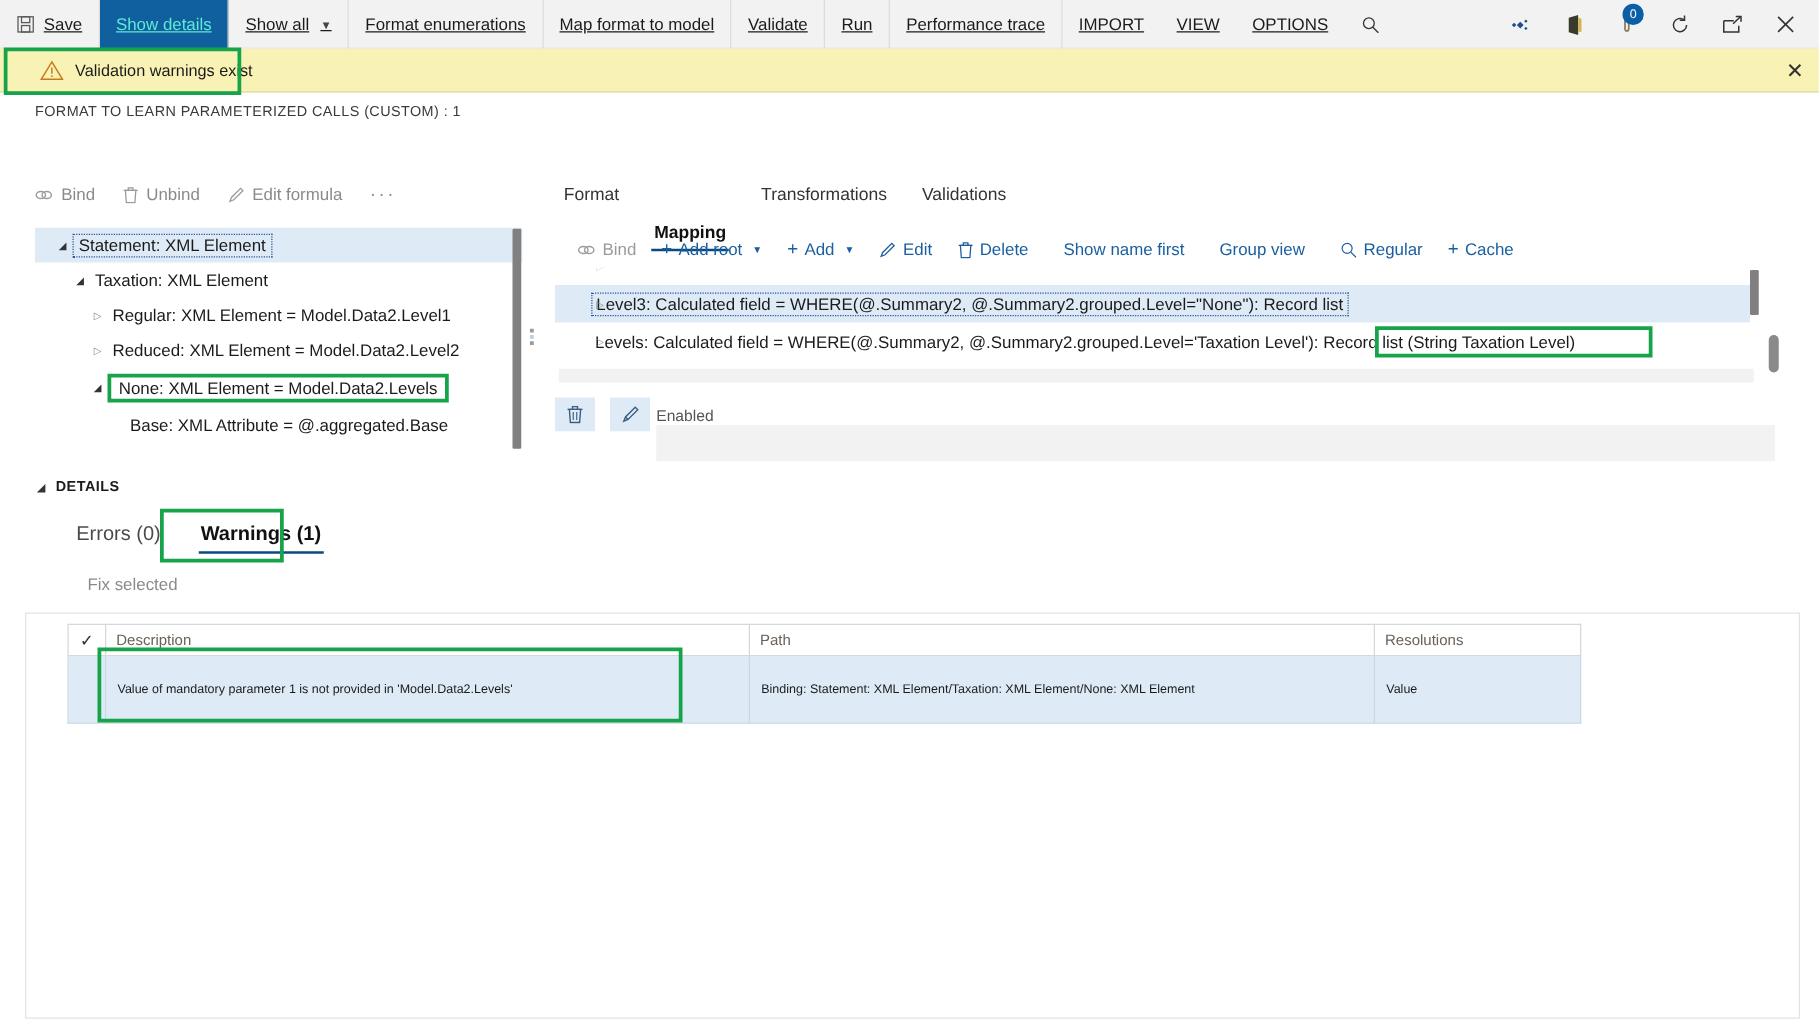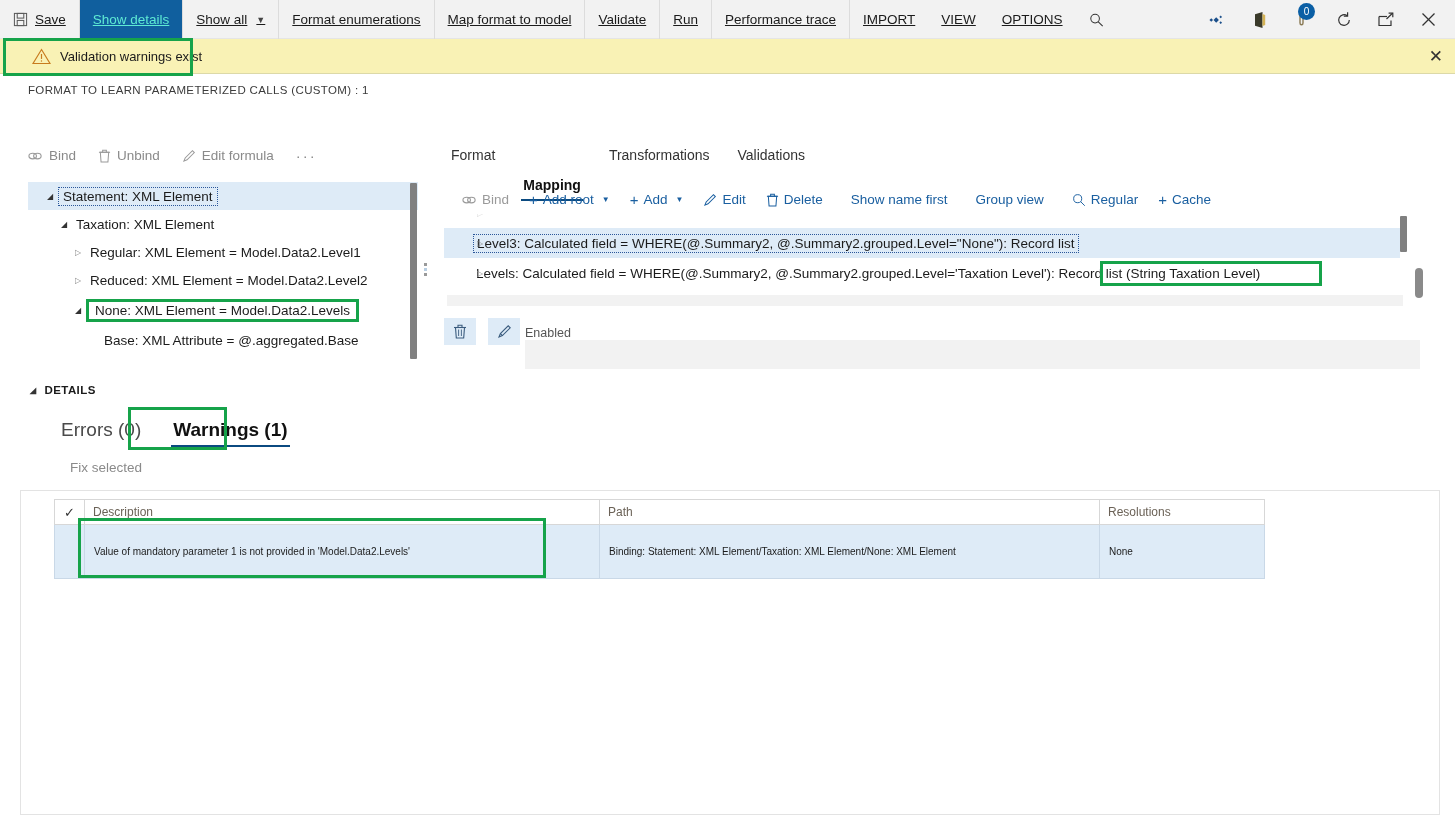--- a/index.html
+++ b/index.html
@@ -123,21 +123,21 @@
   
   .details-head {
     position: absolute; left: 30px; top: 384px;
     display: flex; align-items: center; gap: 8px;
     font-size: 11.5px; font-weight: bold; letter-spacing: 0.4px; color: #1b1b1b;
   }
   .details-head .tri { font-size: 8px; color: #333; }
 
   .det-tabs { position: absolute; left: 45px; top: 412px; display: flex; align-items: flex-start; }
   .det-tab {
-    padding: 7px 16px 8px; font-size: 19px; color: #4a4a4a; cursor: default; white-space: nowrap;
+    padding: 7px 16px 8px; font-size: 16px; color: #4a4a4a; cursor: default; white-space: nowrap;
   }
   .det-tab.sel { color: #111; font-weight: bold; position: relative; }
   .det-tab.sel::after {
     content: ''; position: absolute; left: 14px; right: 14px; bottom: 2px;
     height: 2px; background: #0b4a80;
   }
   .anno-warntab {
     position: absolute; left: 128px; top: 407px; width: 99px; height: 43px;
     border: 3px solid #16a34a; pointer-events: none; z-index: 20;
   }
@@ -489,21 +489,21 @@
         <th>Path</th>
         <th>Resolutions</th>
         <th class="empty-tail"></th>
       </tr>
     </thead>
     <tbody>
       <tr>
         <td></td>
         <td>Value of mandatory parameter 1 is not provided in 'Model.Data2.Levels'</td>
         <td>Binding: Statement: XML Element/Taxation: XML Element/None: XML Element</td>
-        <td>None</td>
+        <td>Value</td>
         <td class="empty-tail"></td>
       </tr>
     </tbody>
   </table>
 </div>
 <div class="anno-desc"></div>
 
 <div class="rtabs">
   <div class="rtab">Format</div>
   <div class="rtab sel">Mapping</div>

